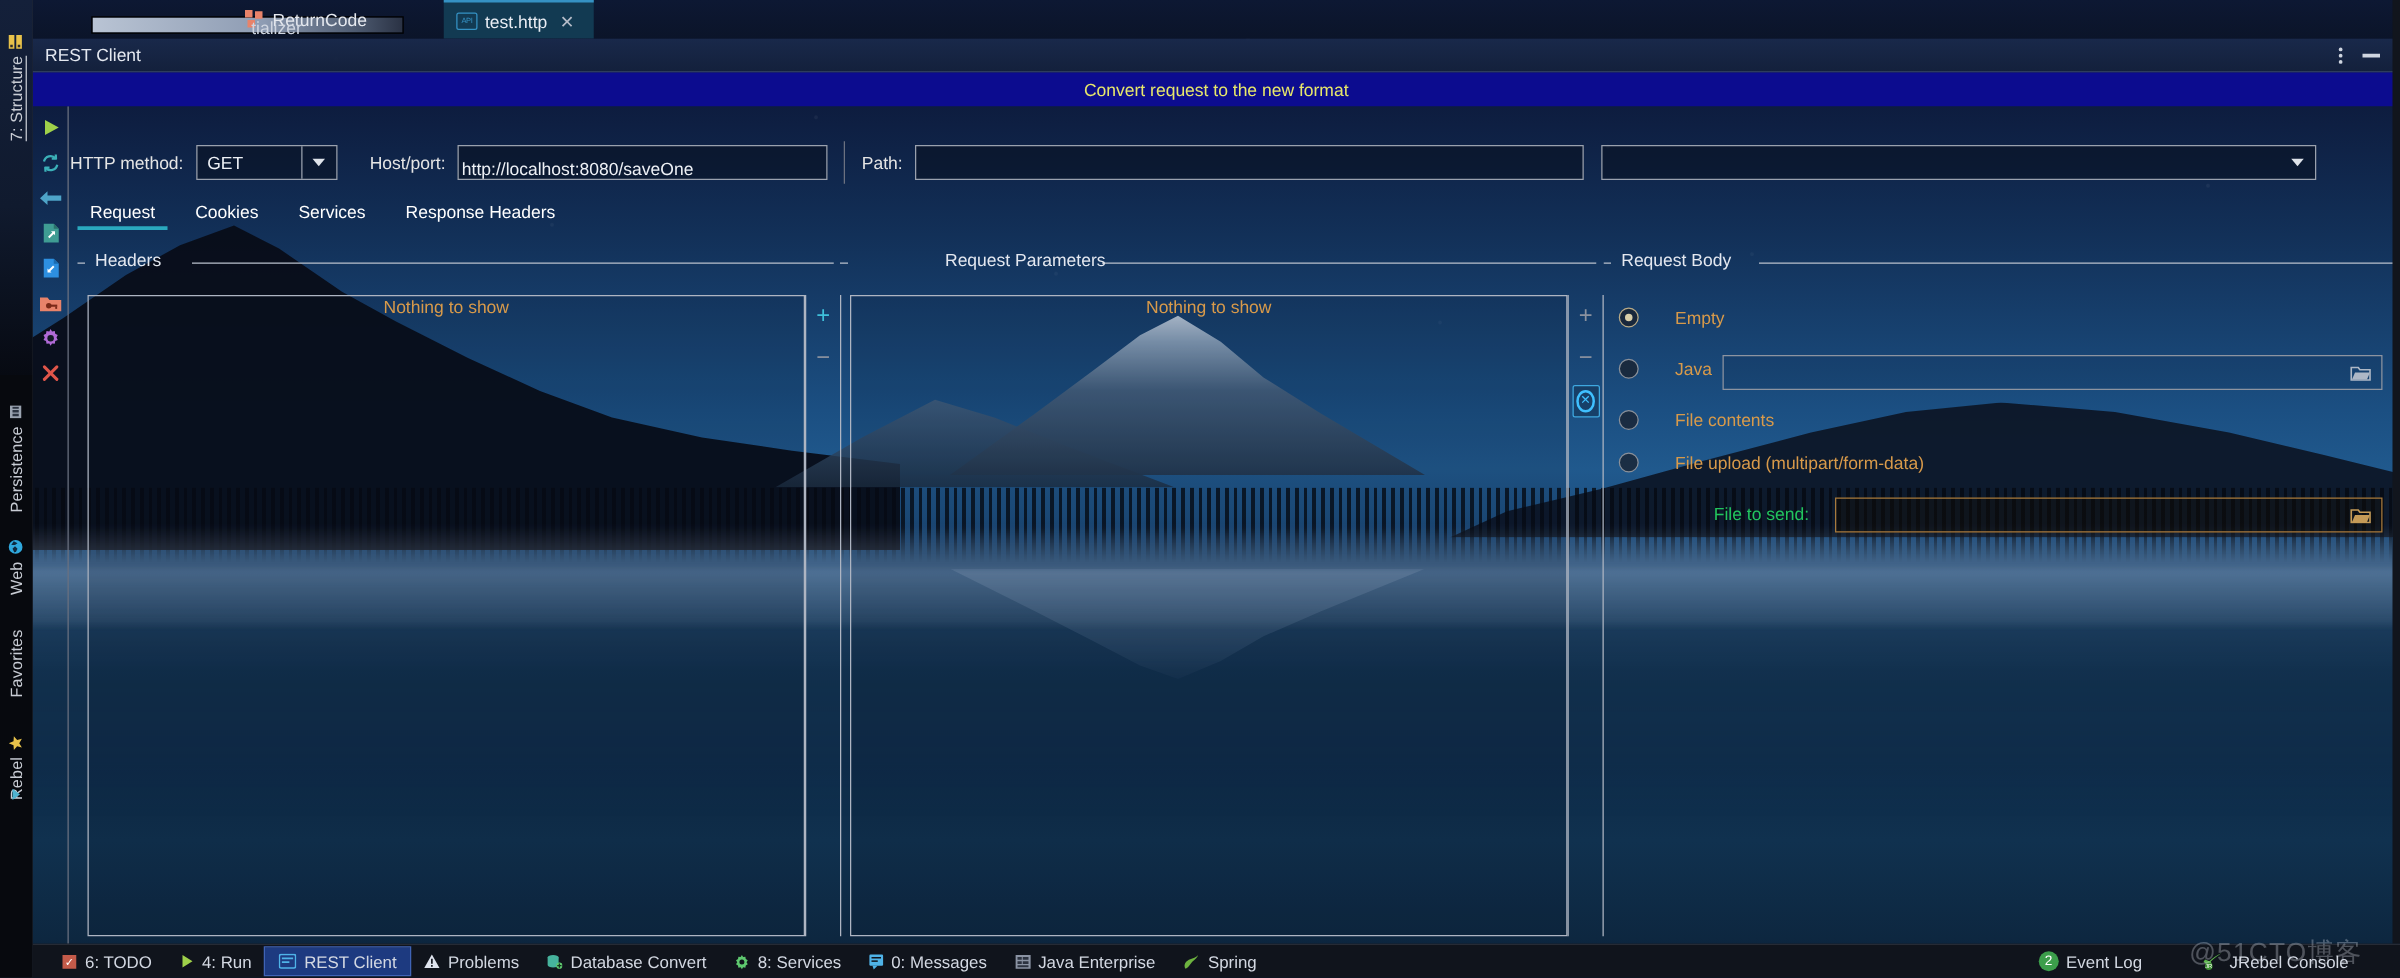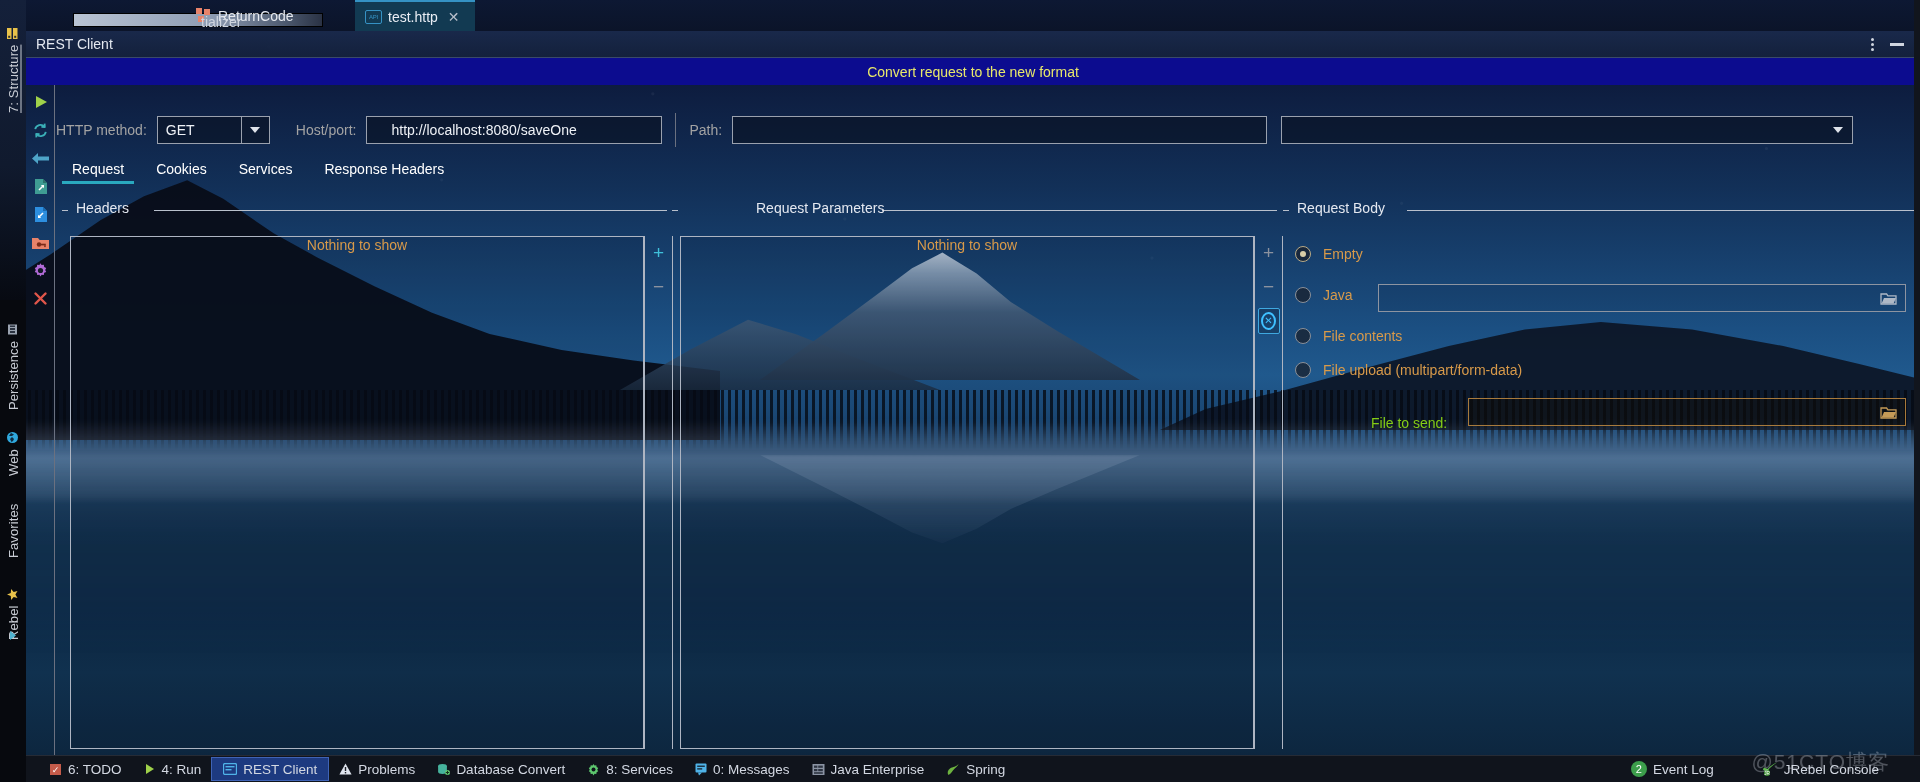--- a/index.html
+++ b/index.html
@@ -180,34 +180,34 @@
     position:absolute; left:26px; top:85px; width:29px; height:670px;
     border-right:1px solid #6b7180; z-index:20;
   }
   .arow{ position:absolute; left:0; width:29px; height:22px; display:flex; align-items:center; justify-content:center; }
 
   
   .formrow{
     position:absolute; left:56px; top:113px; width:1864px; height:34px;
     display:flex; align-items:center; z-index:20;
   }
-  .lbl{ font-size:14px; color:#a3a3a3; }
+  .lbl{ font-size:14px; color:#e5e5e5; }
   .combo{
     margin-left:10px; width:113px; height:28px; border:1px solid #9aa1ae;
     background:rgba(6,10,20,.45); display:flex; align-items:center;
   }
   .combo .val{ flex:1; padding-left:8px; font-size:14px; color:#eef1f6; }
   .combo .arrowbox{
     width:28px; height:26px; border-left:1px solid #9aa1ae;
     display:flex; align-items:center; justify-content:center;
   }
   .caret{ width:0;height:0;border-left:5px solid transparent;border-right:5px solid transparent;border-top:6px solid #dfe3ea; }
   .txtfield{
     height:28px; border:1px solid #9aa1ae; background:rgba(6,10,20,.45);
-    display:flex; align-items:center; padding:0 24px; font-size:14px; color:#eef1f6;
+    display:flex; align-items:flex-end; padding:0 2px; font-size:14px; color:#eef1f6;
   }
   .vsep{ width:1px; height:34px; background:#6b7180; }
 
   
   .tabs{
     position:absolute; left:56px; top:158px; width:1864px; height:30px;
     display:flex; align-items:flex-start; gap:0; z-index:20;
   }
   .tabitem{ padding:3px 16px 7px 16px; font-size:14px; color:#ffffff; position:relative; }
   .tabitem.active::after{
@@ -249,21 +249,21 @@
   }
 
   
   .radio-row{ position:absolute; display:flex; align-items:center; }
   .radio{
     width:16px;height:16px;border-radius:50%;border:1px solid #8a9099;
     background:rgba(25,32,44,.75); display:flex;align-items:center;justify-content:center;
   }
   .radio.on{ border-color:#b9aa86; }
   .radio.on i{ width:6px;height:6px;border-radius:50%;background:#d8cda8; display:block; }
-  .rlabel{ margin-left:12px; font-size:14px; color:#d89a4a; }
+  .rlabel{ margin-left:29px; font-size:14px; color:#d89a4a; }
   .bodyfield{
     position:absolute; height:28px; border:1px solid #8d94a1; background:rgba(10,20,36,.10);
     display:flex; align-items:center; justify-content:flex-end; padding-right:8px;
   }
   .bodyfield.accent{ border-color:#a87a3c; background:rgba(20,14,4,.35); }
   .folder-ico{ width:17px;height:13px; position:relative; display:block; }
 
   
   .statusbar{
     position:absolute; left:26px; top:755px; width:1894px; height:27px;
@@ -554,21 +554,21 @@
     <span class="radio"></span>
     <span class="rlabel">File contents</span>
   </div>
 
   <div class="radio-row" style="left:12px; top:152px;">
     <span class="radio"></span>
     <span class="rlabel">File upload (multipart/form-data)</span>
   </div>
 
   <div class="radio-row" style="left:88px; top:193px;">
-    <span style="font-size:14px;color:#84cc16;margin-top:12px;">File to send:</span>
+    <span style="font-size:14px;color:#22c55e;">File to send:</span>
   </div>
   <div class="bodyfield accent" style="left:185px; top:188px; width:438px;">
     <span style="flex:1; padding-left:6px; font-size:14px;"></span>
     <span class="folder-ico">
       <svg width="17" height="13" viewBox="0 0 17 13">
         <path d="M1,2 h5.6 l1.3,1.8 h8.1 v8.2 h-15 z" fill="none" stroke="#c59a57" stroke-width="1.3"></path>
         <path d="M1.6,11.6 L4,6 h12 l-2.4,5.6 z" fill="#c59a57"></path>
       </svg>
     </span>
   </div>

